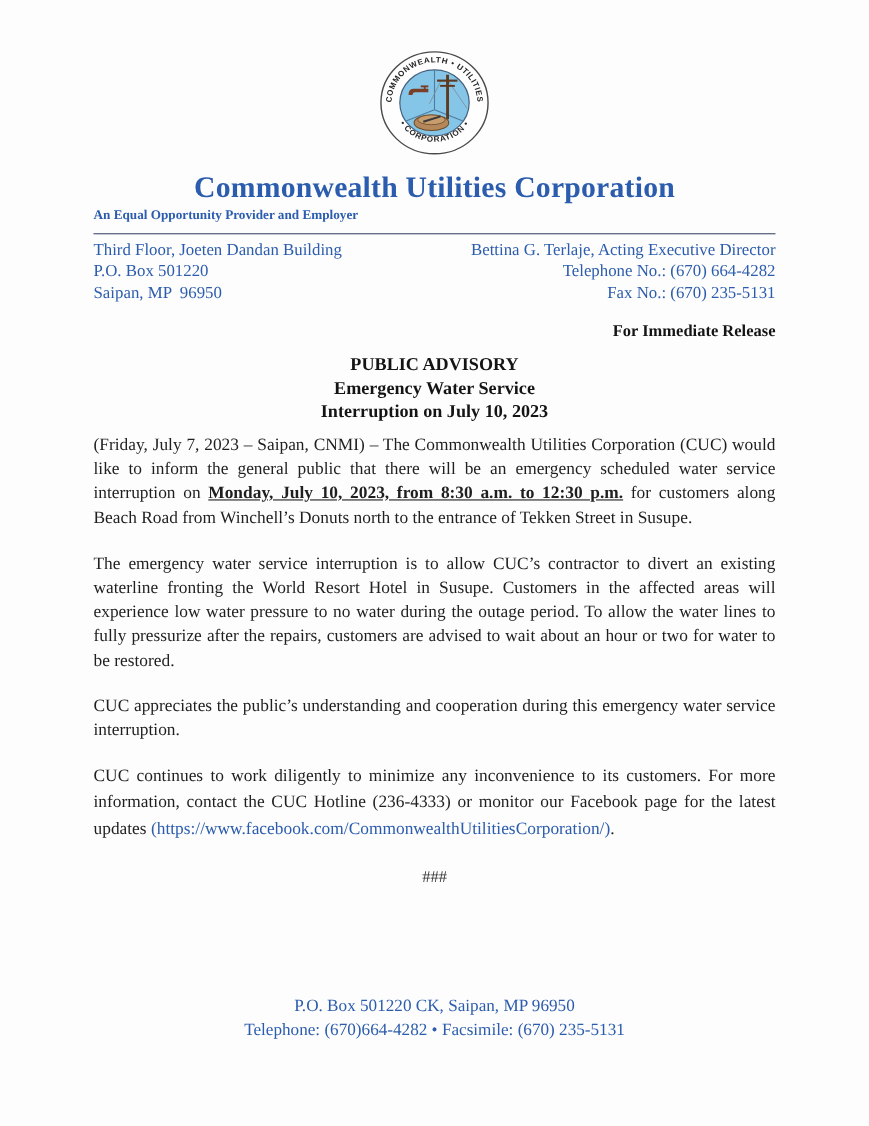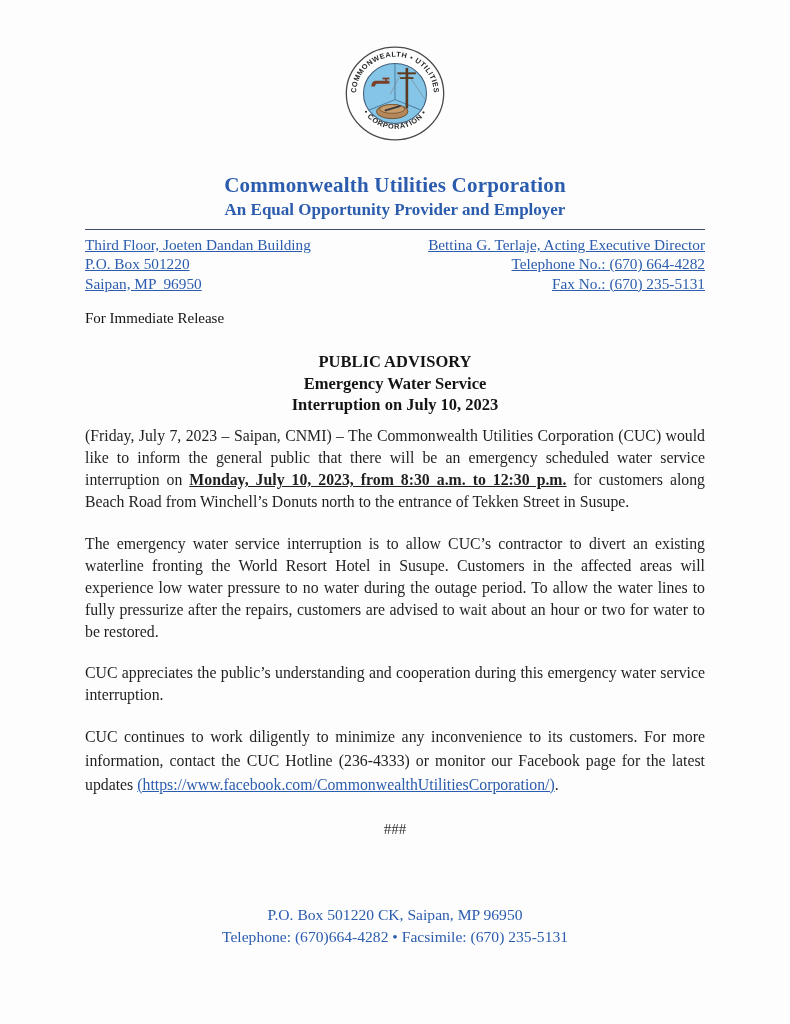--- a/index.html
+++ b/index.html
@@ -14,47 +14,47 @@
     width:790px;height:1024px;
     background:#fdfdfd;
     font-family:"Liberation Serif", serif;
     color:var(--ink);
     overflow:hidden;
   }
   .content{padding:0 85px;}
   .logo-wrap{text-align:center;padding-top:45px;line-height:0;}
   .org-title{
     text-align:center;color:var(--blue);font-weight:bold;
-    font-size:21px;margin-top:31px;letter-spacing:.2px;
+    font-size:27px;margin-top:13px;letter-spacing:.2px;
   }
   .org-subtitle{
-    text-align:center;color:var(--blue);font-weight:bold;
-    font-size:17px;margin-top:2px;
+    text-align:left;color:var(--blue);font-weight:bold;
+    font-size:12px;margin-top:2px;
   }
   .rule{border:none;border-top:1.6px solid var(--rule);margin:9px 0 0 0;}
   .contact-row{
     display:flex;justify-content:space-between;
-    color:var(--blue);font-size:15.3px;line-height:1.26;margin-top:5px;text-decoration:underline;
+    color:var(--blue);font-size:15.3px;line-height:1.26;margin-top:5px;
   }
   .address-col div, .director-col div{white-space:pre;}
   .director-col{text-align:right;margin-left:40px;}
-  .release{font-weight:normal;font-size:15px;margin-top:17px;color:#141414;}
+  .release{font-weight:bold;font-size:15px;margin-top:17px;color:#141414;text-align:right;}
   .advisory{
     text-align:center;font-weight:bold;color:#141414;
-    font-size:16.5px;line-height:1.32;margin-top:24px;
+    font-size:16.5px;line-height:1.32;margin-top:10px;
   }
   p.body{
     font-size:15.8px;line-height:1.4;text-align:justify;
     margin:0;margin-top:19px;color:var(--ink);
   }
   p.body.first{margin-top:9px;}
   p.body.loose{line-height:1.5;}
   .bold{font-weight:normal;}
   .bold-u{font-weight:bold;text-decoration:underline;}
-  .link{color:var(--blue);text-decoration:underline;cursor:pointer;}
+  .link{color:var(--blue);cursor:pointer;}
   .end-mark{text-align:center;font-size:15px;margin-top:25px;color:#333;}
   .footer{
     position:absolute;top:904px;left:0;right:0;
     text-align:center;color:var(--blue);
     font-size:15.6px;line-height:1.42;
   }
 </style>
 </head>
 <body>
 

